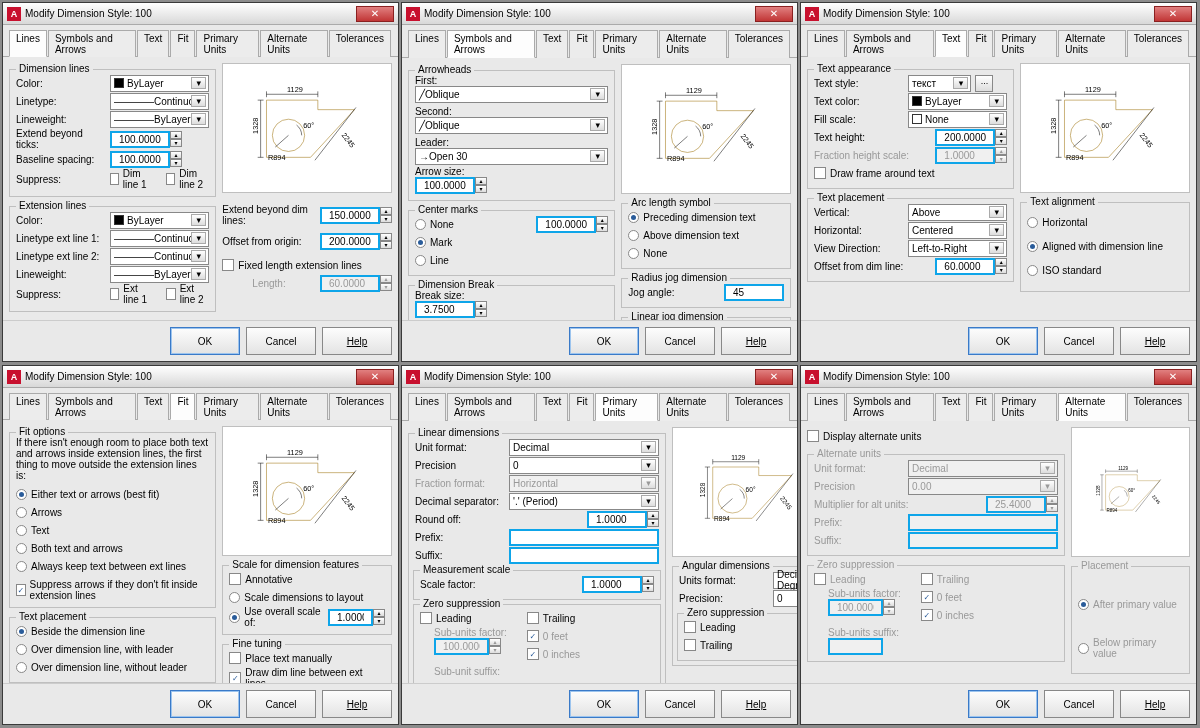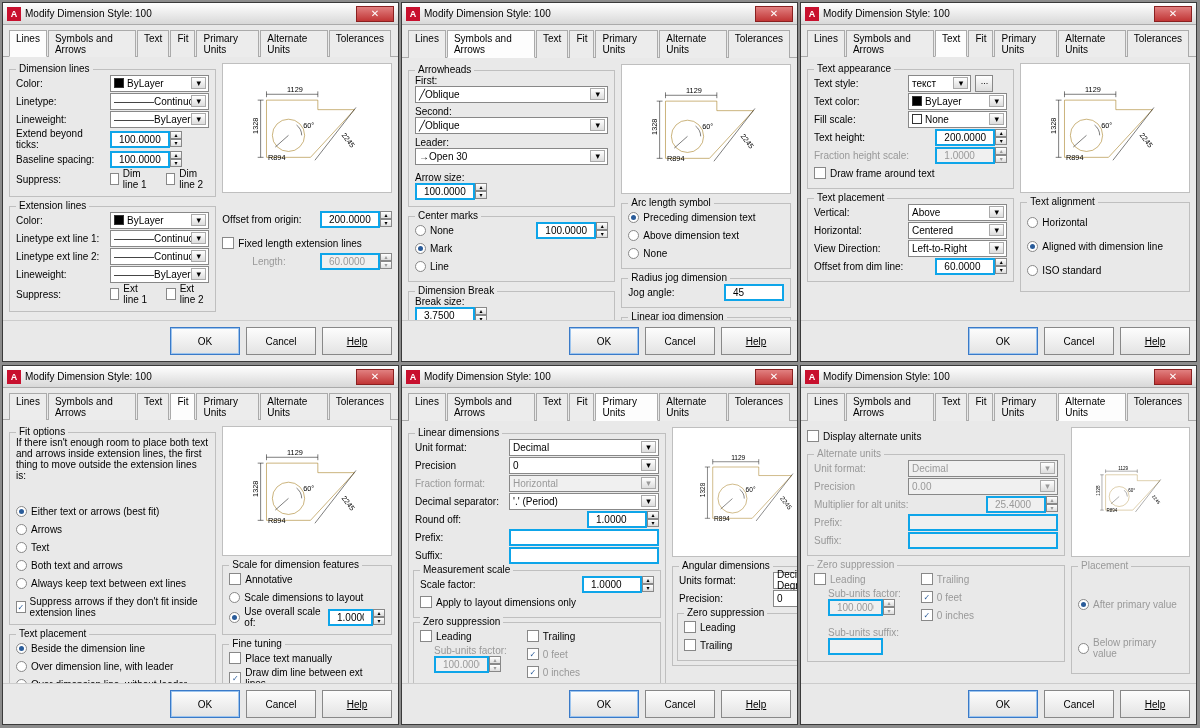--- a/index.html
+++ b/index.html
@@ -154,20 +154,30 @@
               <circle cx="60" cy="70" r="22" stroke="#996b00"></circle>
               <line x1="152" y1="32" x2="96" y2="104"></line>
               <text x="132" y="70" font-size="8" stroke="none" fill="#000" transform="rotate(52 132 70)" id="pvd">2245</text>
               <line x1="60" y1="70" x2="42" y2="86"></line>
               <text x="32" y="104" font-size="7" stroke="none" fill="#000" id="pvr">R894</text>
               <path d="M 78 70 A 18 18 0 0 0 71 56"></path>
               <text x="80" y="60" font-size="7" stroke="none" fill="#000" id="pva">60°</text>
             </g>
           </svg></div>
    <div style="margin-top:8px">
+    <div class="row">
+            <span class="lbl2">Extend beyond dim lines:</span>
+            <div class="spin">
+              <input class="inp" value="150.0000" style="">
+              <div class="spinbtn">
+                <div>▴</div>
+                <div>▾</div>
+              </div>
+            </div>
+          </div>
     <div class="row" style="margin-top:6px">
             <span class="lbl2">Offset from origin:</span>
             <div class="spin">
               <input class="inp" value="200.0000" style="">
               <div class="spinbtn">
                 <div>▴</div>
                 <div>▾</div>
               </div>
             </div>
           </div>
@@ -224,21 +234,21 @@
     <div style="margin-top:3px">Second:</div>
           <div class="sel">
             <span>╱ </span>
             <span>Oblique</span>
           </div>
     <div style="margin-top:3px">Leader:</div>
           <div class="sel">
             <span>→ </span>
             <span>Open 30</span>
           </div>
-    <div style="margin-top:7px">Arrow size:</div>
+    <div style="margin-top:1px">Arrow size:</div>
     <div class="spin">
             <input class="inp" value="100.0000" style="">
             <div class="spinbtn">
               <div>▴</div>
               <div>▾</div>
             </div>
           </div>
    </div>
    <div class="grp">
           <span class="lg">Center marks</span>
@@ -491,21 +501,21 @@
       <div class="tab">Text</div>
       <div class="tab act">Fit</div>
       <div class="tab">Primary Units</div>
       <div class="tab">Alternate Units</div>
       <div class="tab">Tolerances</div>
     </div>
  <div class="content">
   <div class="col colL">
    <div class="grp">
           <span class="lg">Fit options</span>
-    <div style="margin-bottom:21px">If there isn't enough room to place both text and arrows inside extension lines, the first thing to move outside the extension lines is:</div>
+    <div style="margin-bottom:4px">If there isn't enough room to place both text and arrows inside extension lines, the first thing to move outside the extension lines is:</div>
     <div class="row">
             <span class="rad on"></span>
             <span>Either text or arrows (best fit)</span>
           </div>
     <div class="row">
             <span class="rad"></span>
             <span>Arrows</span>
           </div>
     <div class="row">
             <span class="rad"></span>
@@ -672,24 +682,20 @@
      <div class="row">
               <span class="lbl">Scale factor:</span>
               <span style="flex:1"></span>
               <div class="spin">
                 <input class="inp" value="1.0000" style="">
                 <div class="spinbtn">
                   <div>▴</div>
                   <div>▾</div>
                 </div>
               </div>
-            </div>
-     <div class="row">
-              <span class="chk"></span>
-              <span>Apply to layout dimensions only</span>
             </div>
     </div>
     <div class="grp" style="margin:6px -2px -2px -2px">
             <span class="lg">Zero suppression</span>
      <div style="display:flex;gap:20px">
       <div>
        <div class="row">
                   <span class="chk"></span>
                   <span>Leading</span>
                 </div>

